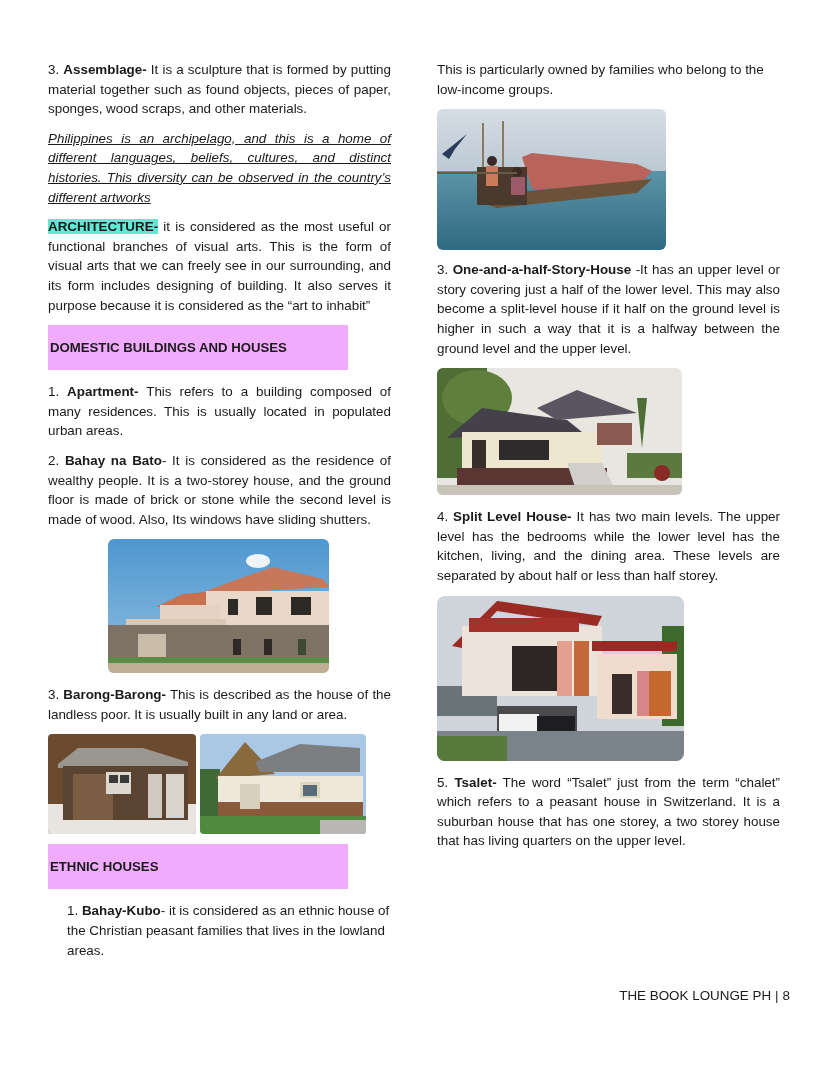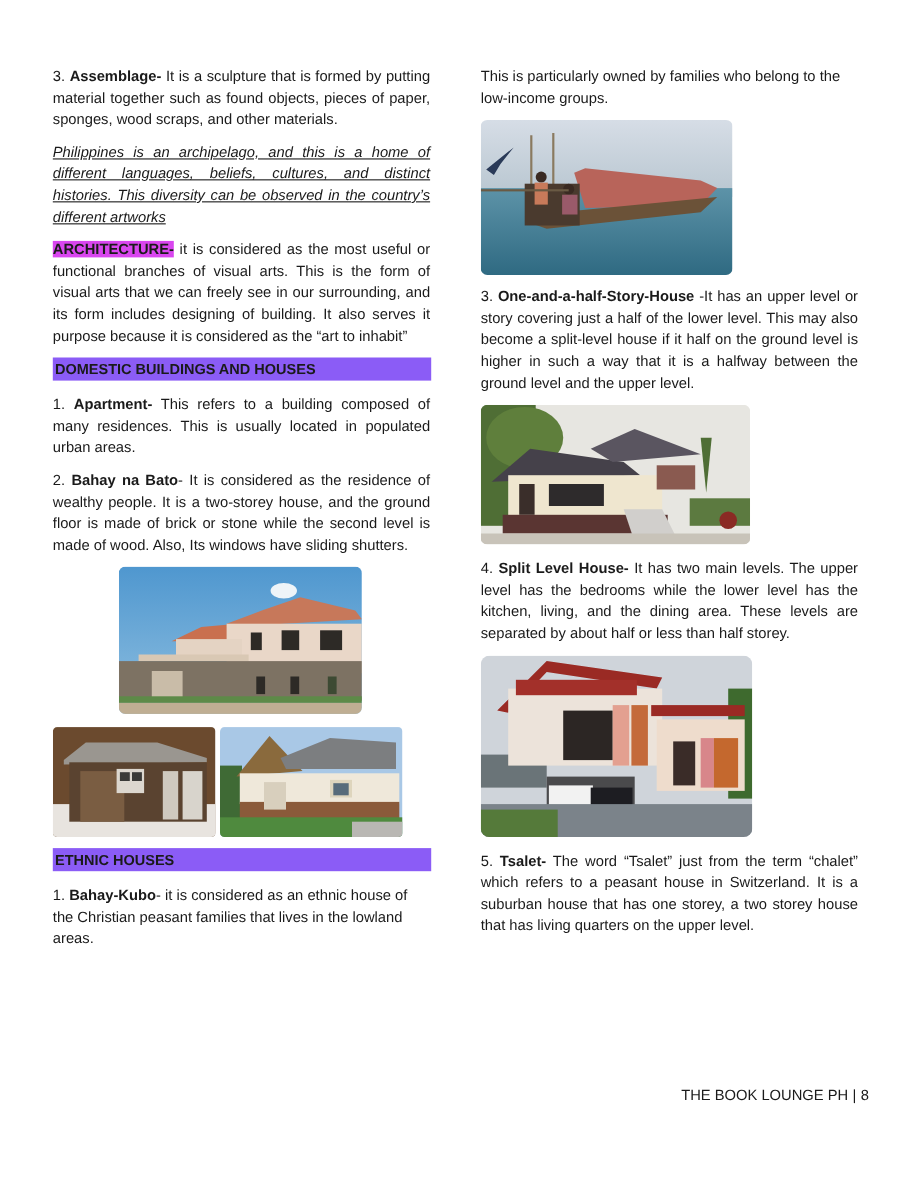--- a/index.html
+++ b/index.html
@@ -4,24 +4,24 @@
   <style>
     * { box-sizing: border-box; margin: 0; padding: 0; }
     html, body { width: 828px; height: 1071px; background: #ffffff; overflow: hidden; }
     body { position: relative; font-family: "Liberation Sans", "DejaVu Sans", sans-serif; color: #1a1a1a; }
     .col { position: absolute; top: 60px; width: 343px; }
     .col-left { left: 48px; }
     .col-right { left: 437px; }
     p.para { font-size: 13.4px; line-height: 19.6px; text-align: justify; margin-bottom: 10px; }
     p.para b { font-weight: bold; }
     .italic-note { font-style: italic; text-decoration: underline; }
-    .hl { background: #d946ef; }
+    .hl { background: #5eead4; }
     .section-bar {
-      background: #8b5cf6; font-weight: bold; font-size: 13.2px;
-      padding: 2px 2px; margin: 2px 0 12px 0; line-height: 17px; width: 344px;
+      background: #f0abfc; font-weight: bold; font-size: 13.2px;
+      padding: 14px 2px; margin: 2px 0 12px 0; line-height: 17px; width: 300px;
     }
     .photo { border-radius: 6px; overflow: hidden; position: relative; display: block; }
     .footer { position: absolute; top: 988px; right: 38px; font-size: 13.4px; color: #1a1a1a; }
     .footer .sep { margin: 0 4px; }
   </style>
 </head>
 <body>
 
 <div class="col col-left">
   <p class="para"><span>3. </span><b>Assemblage-</b><span> It is a sculpture that is formed by putting material together such as found objects, pieces of paper, sponges, wood scraps, and other materials.</span></p>
@@ -57,20 +57,21 @@
       <rect x="0" y="86" width="221" height="36" fill="#7d7263"></rect>
       <rect x="30" y="95" width="28" height="25" fill="#c9bca8"></rect>
       <rect x="125" y="100" width="8" height="16" fill="#2d2a26"></rect>
       <rect x="156" y="100" width="8" height="16" fill="#2d2a26"></rect>
       <rect x="190" y="100" width="8" height="16" fill="#3d4a33"></rect>
       <rect x="0" y="118" width="221" height="6" fill="#5d8a48"></rect>
       <rect x="0" y="124" width="221" height="10" fill="#bfae93"></rect>
     </svg>
   </div>
 
+  <p class="para"><span>3. </span><b>Barong-Barong-</b><span> This is described as the house of the landless poor. It is usually built in any land or area.</span></p>
 
 
   <div style="display:flex;gap:4px;margin:2px 0 10px 0;">
     <div class="photo" style="width:148px;height:100px;border-radius:4px;">
       <svg width="148" height="100" viewBox="0 0 148 100">
         <rect width="148" height="100" fill="#6b4a2e"></rect>
         <rect x="0" y="70" width="148" height="30" fill="#e8e4df"></rect>
         <polygon points="10,30 30,14 95,14 140,28 140,32 10,34" fill="#9a9690"></polygon>
         <rect x="15" y="32" width="125" height="54" fill="#5a4330"></rect>
         <rect x="25" y="40" width="40" height="46" fill="#7a5d42"></rect>
@@ -93,21 +94,21 @@
         <rect x="100" y="48" width="20" height="16" fill="#ded5bd"></rect>
         <rect x="103" y="51" width="14" height="11" fill="#576b7a"></rect>
         <rect x="0" y="82" width="166" height="18" fill="#4f8a3e"></rect>
         <rect x="120" y="86" width="46" height="14" fill="#b9b7b3"></rect>
       </svg>
     </div>
   </div>
 
   <div class="section-bar">ETHNIC HOUSES</div>
 
-  <p class="para" style="text-align:left;"><span>1. </span><b>Bahay-Kubo</b><span>- it is considered as an ethnic house of the Christian peasant families that lives in the lowland areas.</span></p>
+  <p class="para" style="text-align:left;margin-left:19px;"><span>1. </span><b>Bahay-Kubo</b><span>- it is considered as an ethnic house of the Christian peasant families that lives in the lowland areas.</span></p>
 </div>
 
 <div class="col col-right">
   <p class="para" style="text-align:left;">This is particularly owned by families who belong to the low-income groups.</p>
 
 
   <div class="photo" style="width:229px;height:141px;margin:2px 0 10px 0;">
     <svg width="229" height="141" viewBox="0 0 229 141">
       <defs>
         <linearGradient id="sky2" x1="0" y1="0" x2="0" y2="1">

